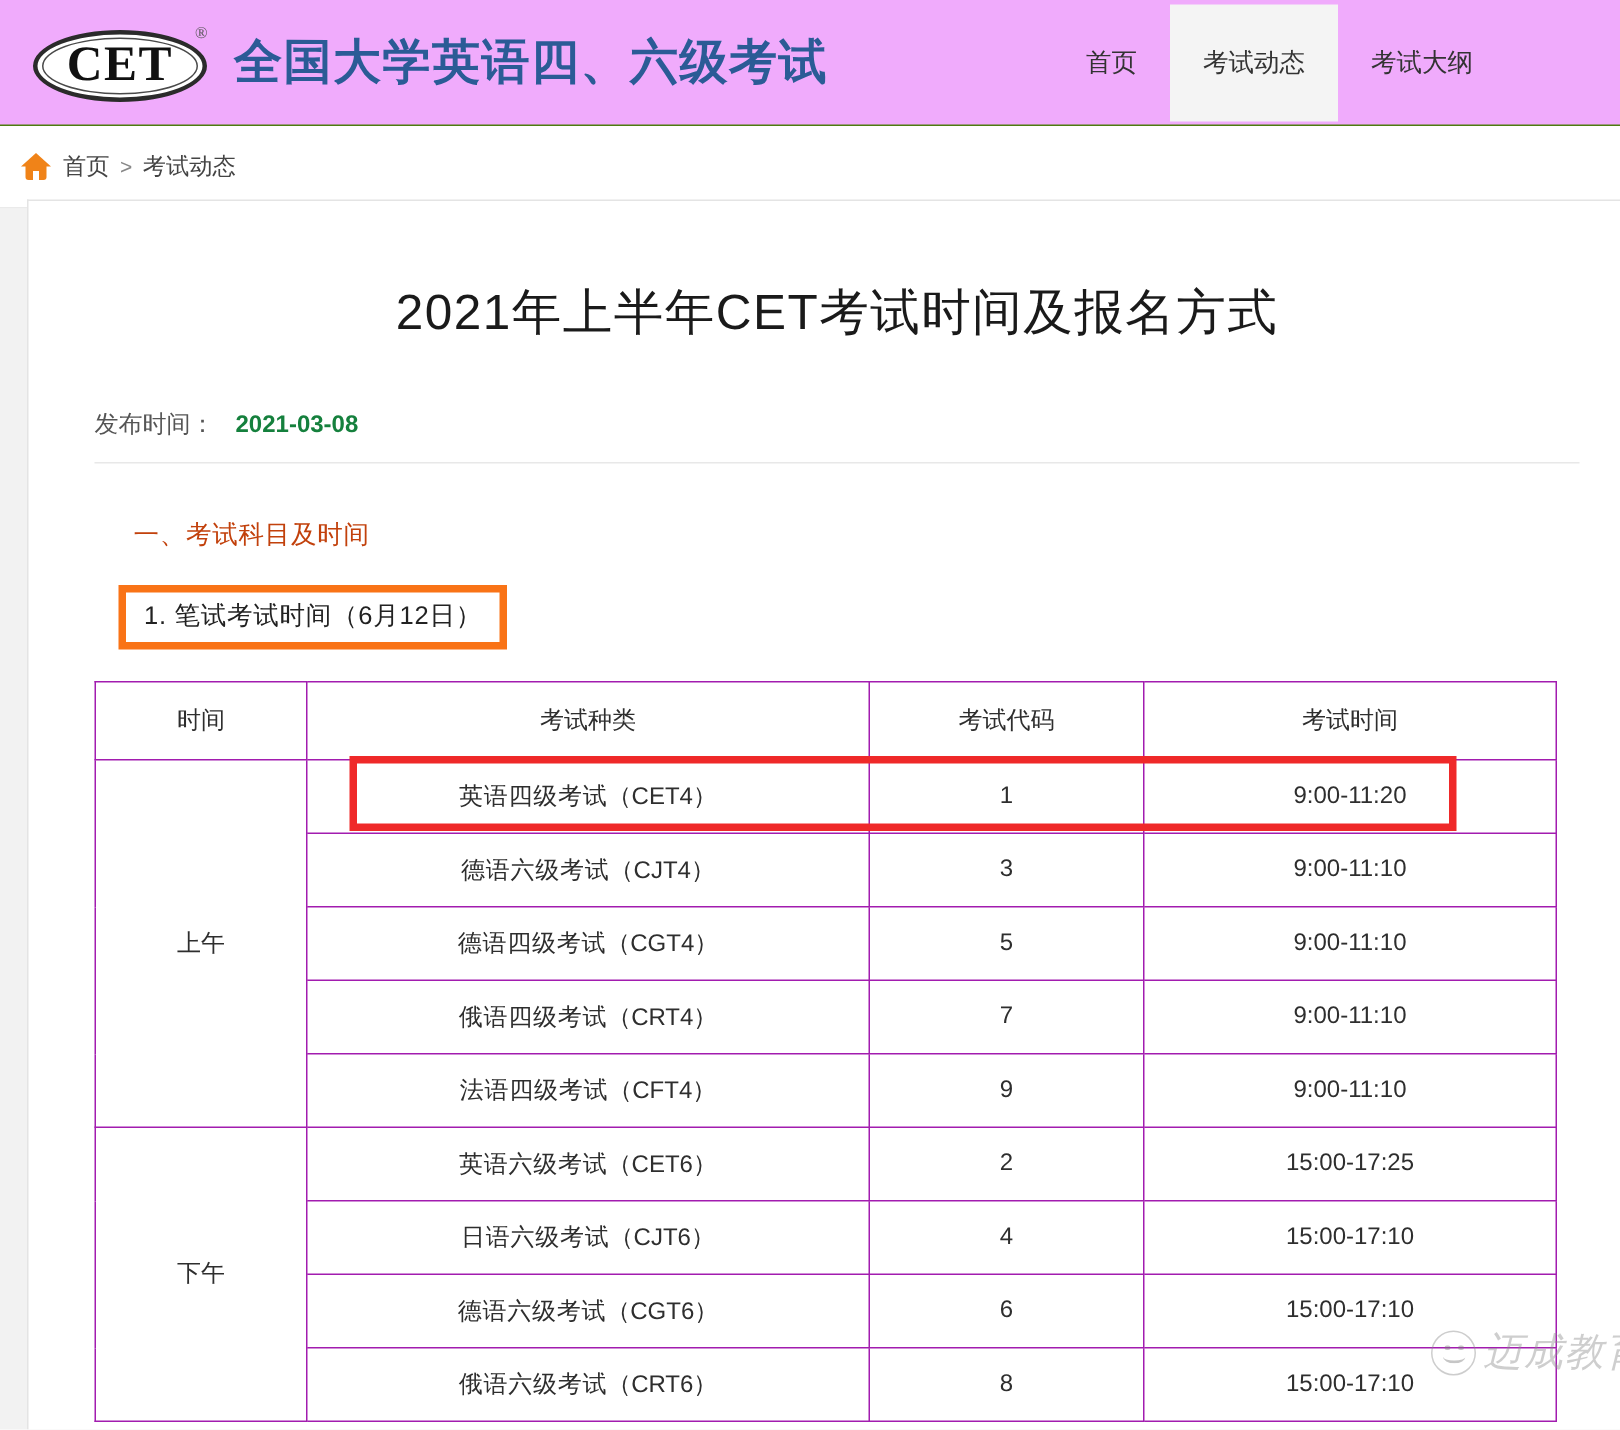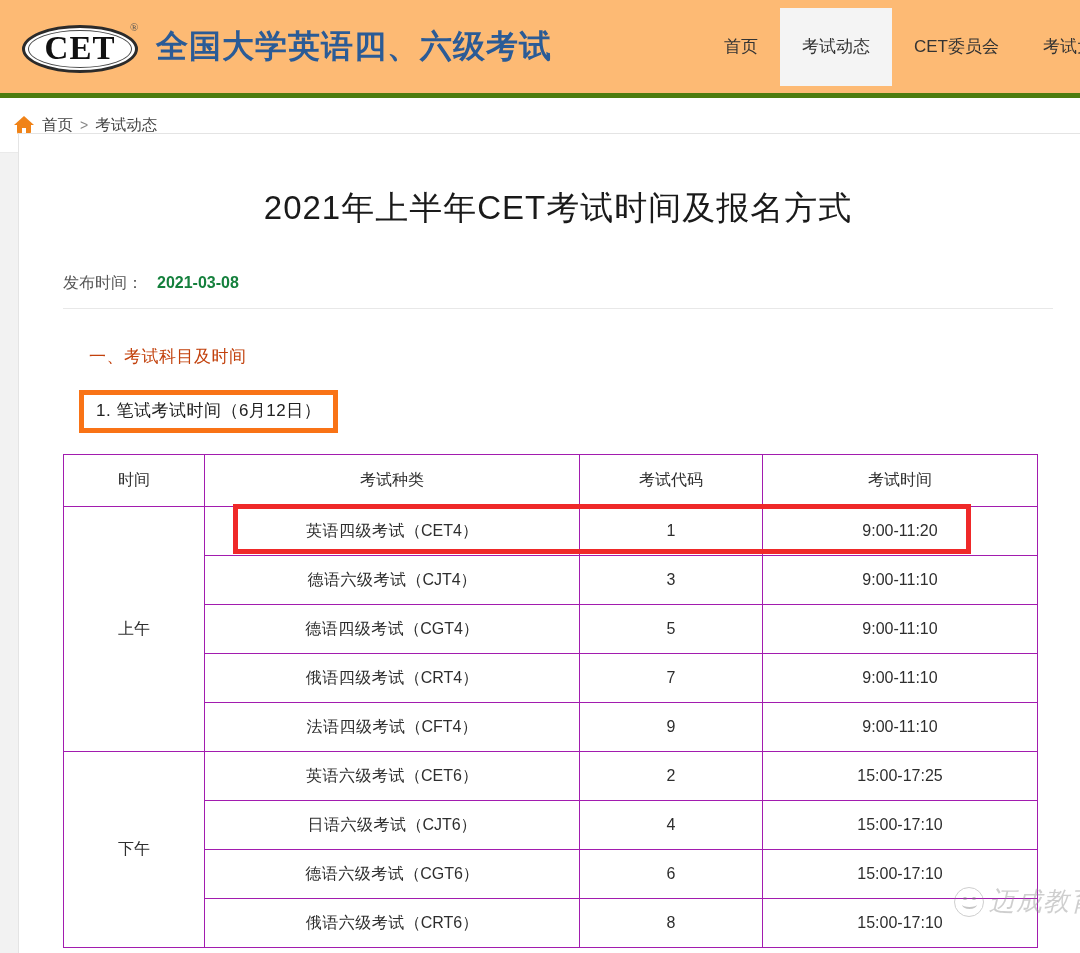--- a/index.html
+++ b/index.html
@@ -14,23 +14,23 @@
     font-family: "Liberation Sans", "DejaVu Sans", sans-serif;
     background: #f2f2f2;
     color: #333;
     position: relative;
   }
 
   
   .site-header {
     position: relative;
     width: 1080px;
-    height: 98px;
-    background: #fdba74;
-    border-bottom: 5px solid #4d7c0f;
+    height: 84px;
+    background: #f0abfc;
+    border-bottom: 1px solid #4d7c0f;
     display: flex;
     align-items: center;
     overflow: hidden;
   }
 
   .brand {
     display: flex;
     align-items: center;
     padding-left: 18px;
     flex: 0 0 auto;
@@ -329,21 +329,20 @@
       <div class="ellipse-inner"></div>
       <div class="cet-text">CET</div>
       <div class="reg-mark">®</div>
     </div>
     <div class="brand-title">全国大学英语四、六级考试</div>
   </div>
 
   <nav class="main-nav">
     <div class="nav-item">首页</div>
     <div class="nav-item is-active">考试动态</div>
-    <div class="nav-item">CET委员会</div>
     <div class="nav-item">考试大纲</div>
 
   </nav>
 
 </div>
 
 <div class="breadcrumb-bar">
   <div class="home-icon">
     <div class="roof"></div>
     <div class="body"></div>

